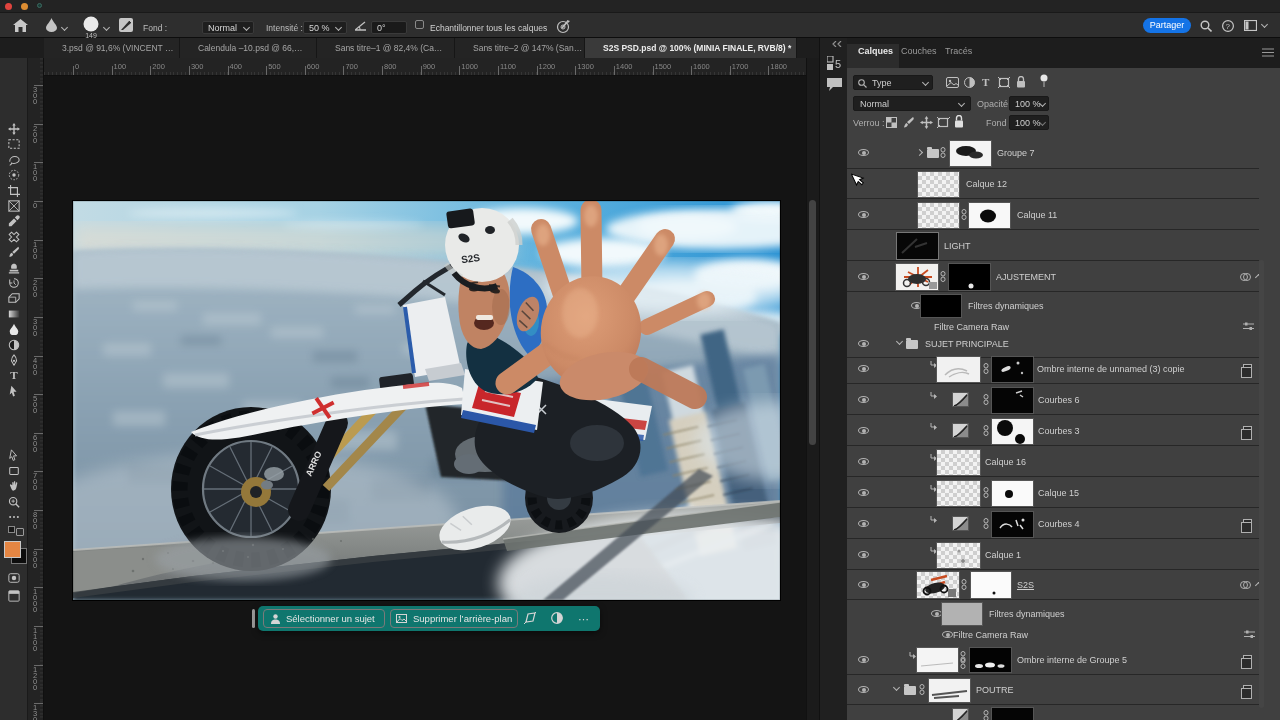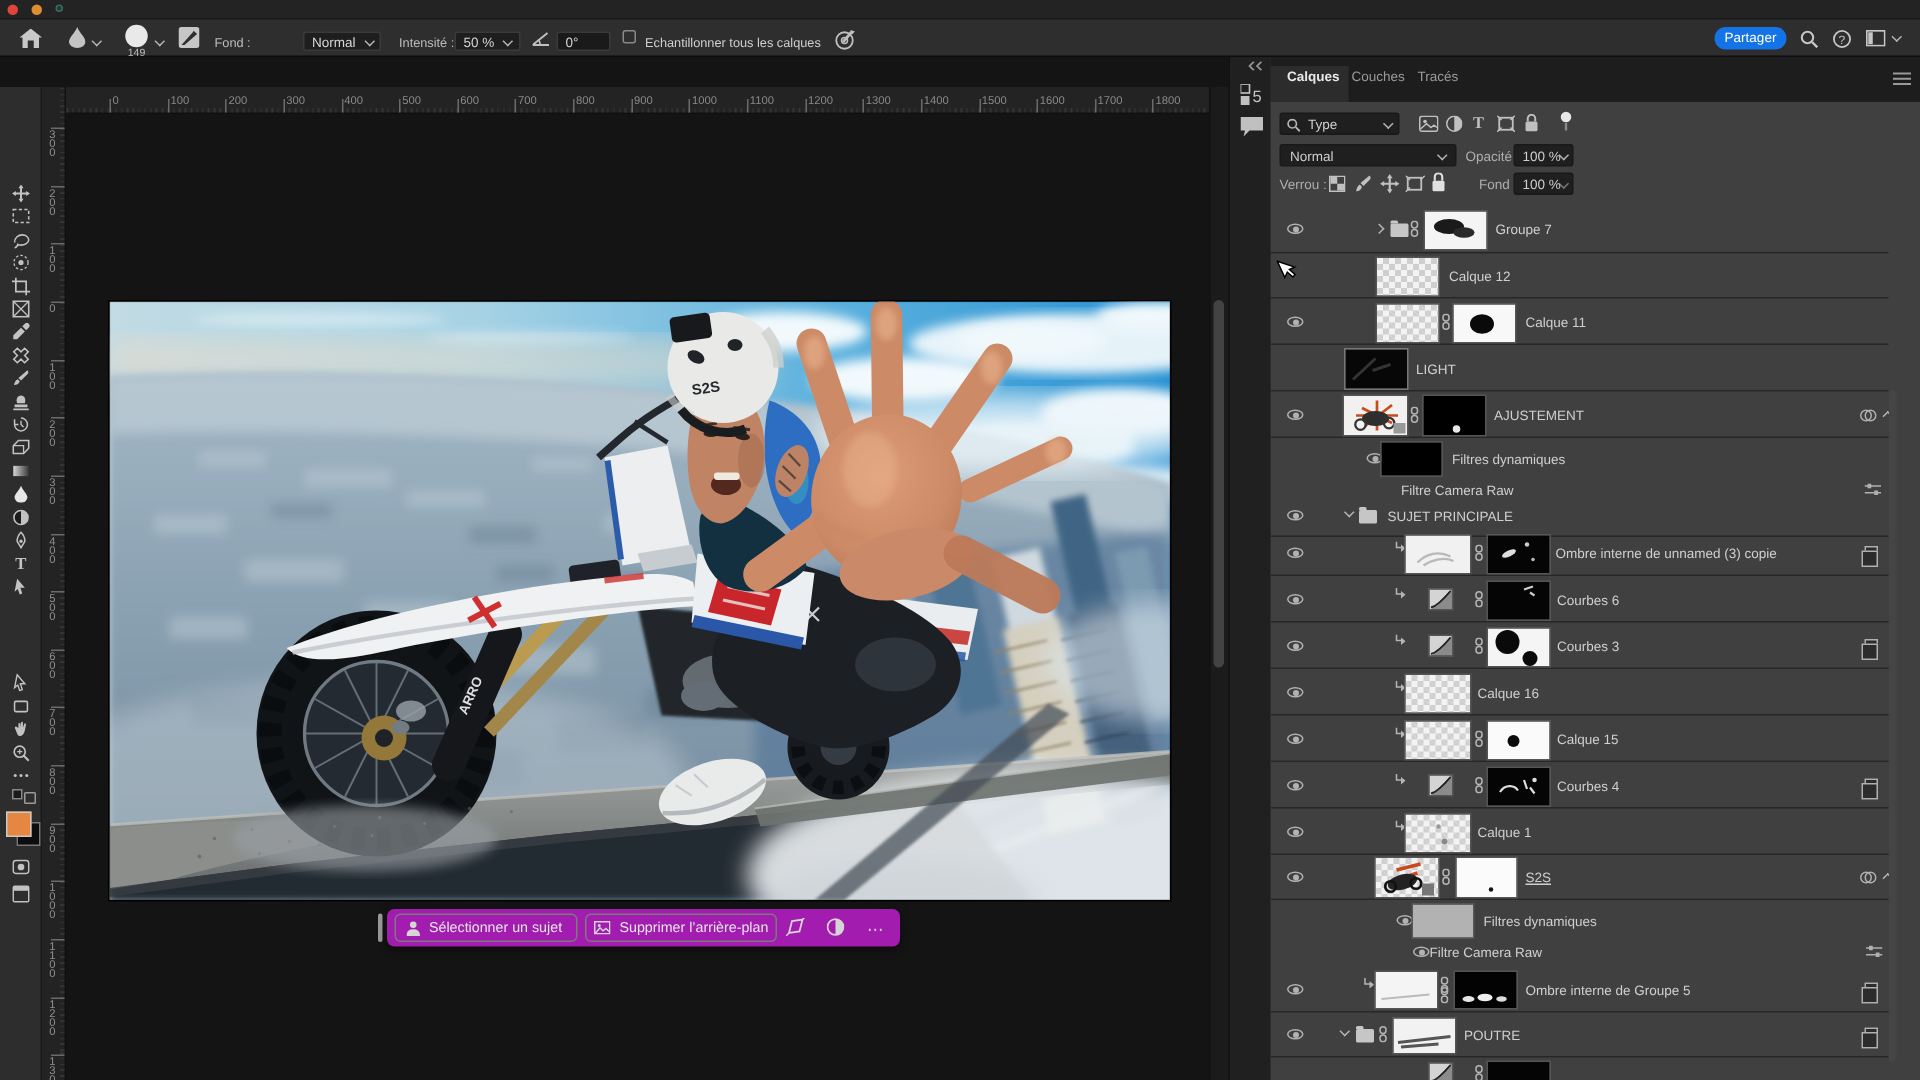--- a/index.html
+++ b/index.html
@@ -47,21 +47,21 @@
 .eye{position:absolute;width:11px;height:7px;border:1px solid #b2b2b2;border-radius:50%}
 .eye:after{content:"";position:absolute;left:2.5px;top:0.5px;width:4px;height:4px;border-radius:50%;background:#b2b2b2}
 .thumb{position:absolute;outline:1px solid #555}
 .checker{background-image:linear-gradient(45deg,#cfcfcf 25%,transparent 25%,transparent 75%,#cfcfcf 75%),linear-gradient(45deg,#cfcfcf 25%,transparent 25%,transparent 75%,#cfcfcf 75%);background-size:8px 8px;background-position:0 0,4px 4px;background-color:#f3f3f3}
 .folder{position:absolute;width:12px;height:9px;background:#c6c6c6;border-radius:1px}
 .folder:before{content:"";position:absolute;left:0;top:-2px;width:5px;height:2px;background:#c6c6c6;border-radius:1px 1px 0 0}
 .chevr{position:absolute;width:5px;height:5px;border-right:1.2px solid #b5b5b5;border-bottom:1.2px solid #b5b5b5}
 .badge{position:absolute;width:9px;height:9px;border:1px solid #b0b0b0;background:#2c2c2c}
 .badge:before{content:"";position:absolute;left:-3px;top:2px;width:9px;height:9px;border:1px solid #b0b0b0;background:#2c2c2c}
 
-#ctxbar{left:258px;top:606px;width:342px;height:25px;background:#a21caf;border-radius:5px;box-shadow:0 2px 6px rgba(0,0,0,.5)}
+#ctxbar{left:258px;top:606px;width:342px;height:25px;background:#0f766e;border-radius:5px;box-shadow:0 2px 6px rgba(0,0,0,.5)}
 #ctxgrip{left:252px;top:609px;width:3px;height:19px;background:#9a9a9a;border-radius:2px}
 .cbtn{position:absolute;top:3px;height:19px;border:1px solid #7a7a7a;border-radius:4px;color:#e6e6e6;font-size:9.5px;line-height:17px;padding:0 0 0 22px;white-space:nowrap;overflow:hidden}
 </style></head><body>
 <div id="app">
 <div id="titlebar" class="abs">
 <span class="tl" style="left:5px;background:#e0443e"></span>
 <span class="tl" style="left:21px;background:#dd8d32"></span>
 <span class="tl" style="left:37px;background:#1b3c38;border:1px solid #3d6b60;width:5px;height:5px"></span>
     </div>
 <div id="optbar" class="abs">
@@ -109,20 +109,27 @@
 <svg class="abs" style="left:1222px;top:7px" width="12" height="12" viewBox="0 0 12 12">
         <circle cx="6" cy="6" r="5.4" fill="none" stroke="#c6c6c6" stroke-width="1.2"></circle>
         <text x="3.6" y="9" font-size="8" fill="#c6c6c6" font-family="Liberation Sans">?</text>
       </svg>
 <svg class="abs" style="left:1244px;top:7px" width="13" height="11" viewBox="0 0 13 11">
         <rect x="0.5" y="0.5" width="12" height="10" fill="none" stroke="#c6c6c6" stroke-width="1.2"></rect>
         <rect x="1.5" y="1.5" width="3" height="8" fill="#c6c6c6"></rect>
       </svg>
 <span class="chev" style="left:1262px;top:8px"></span>
 </div>
+<div id="tabrow" class="abs">
+      <div class="dtab" style="left:44px;width:136px">3.psd @ 91,6% (VINCENT …</div>
+      <div class="dtab" style="left:180px;width:137px">Calendula –10.psd @ 66,…</div>
+      <div class="dtab" style="left:317px;width:138px">Sans titre–1 @ 82,4% (Ca…</div>
+      <div class="dtab" style="left:455px;width:130px">Sans titre–2 @ 147% (San…</div>
+      <div class="dtab act" style="left:585px;width:212px">S2S PSD.psd @ 100% (MINIA FINALE, RVB/8) *</div>
+    </div>
     <div id="hruler" class="abs">
       <div class="abs" style="left:0;top:0;width:762px;height:18px;background-image:repeating-linear-gradient(90deg,#353535 0,#353535 1px,transparent 1px,transparent 3.86px);background-position:29px 0;background-size:100% 100%;-webkit-mask-image:linear-gradient(0deg,#000 4px,transparent 4px)"></div>
       <div class="tickM" style="left:29.0px;top:8px;height:10px"></div>
       <div class="rnum" style="left:31.0px;top:4px">0</div>
       <div class="tickM" style="left:67.6px;top:8px;height:10px"></div>
       <div class="rnum" style="left:69.6px;top:4px">100</div>
       <div class="tickM" style="left:106.3px;top:8px;height:10px"></div>
       <div class="rnum" style="left:108.3px;top:4px">200</div>
       <div class="tickM" style="left:144.9px;top:8px;height:10px"></div>
       <div class="rnum" style="left:146.9px;top:4px">300</div>

